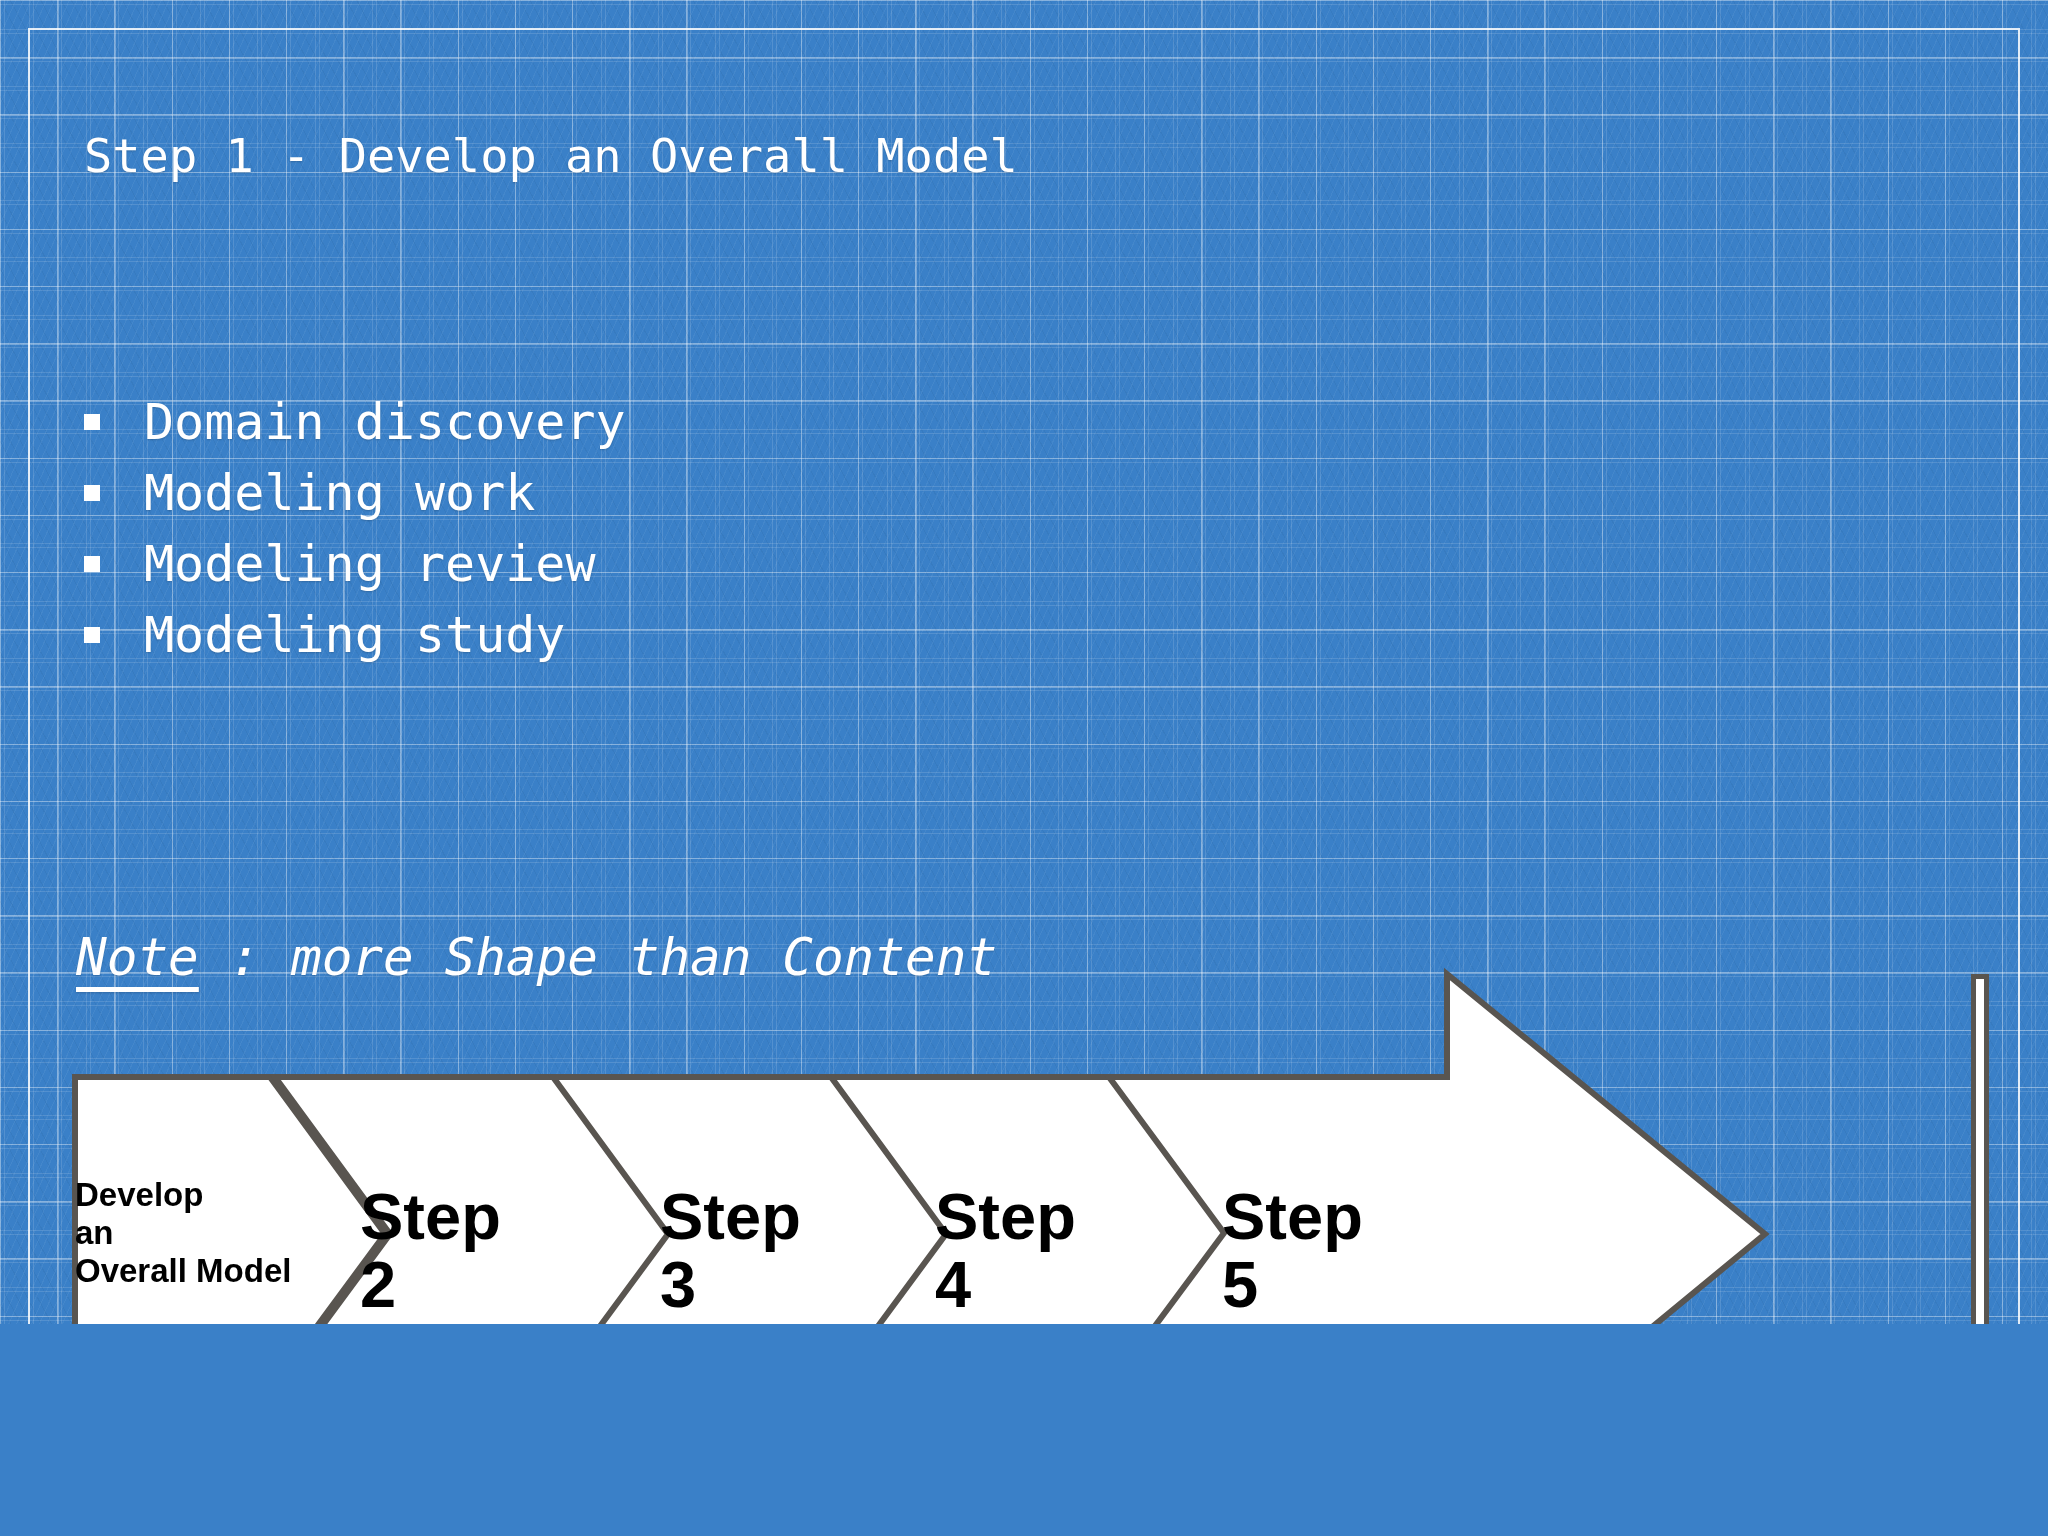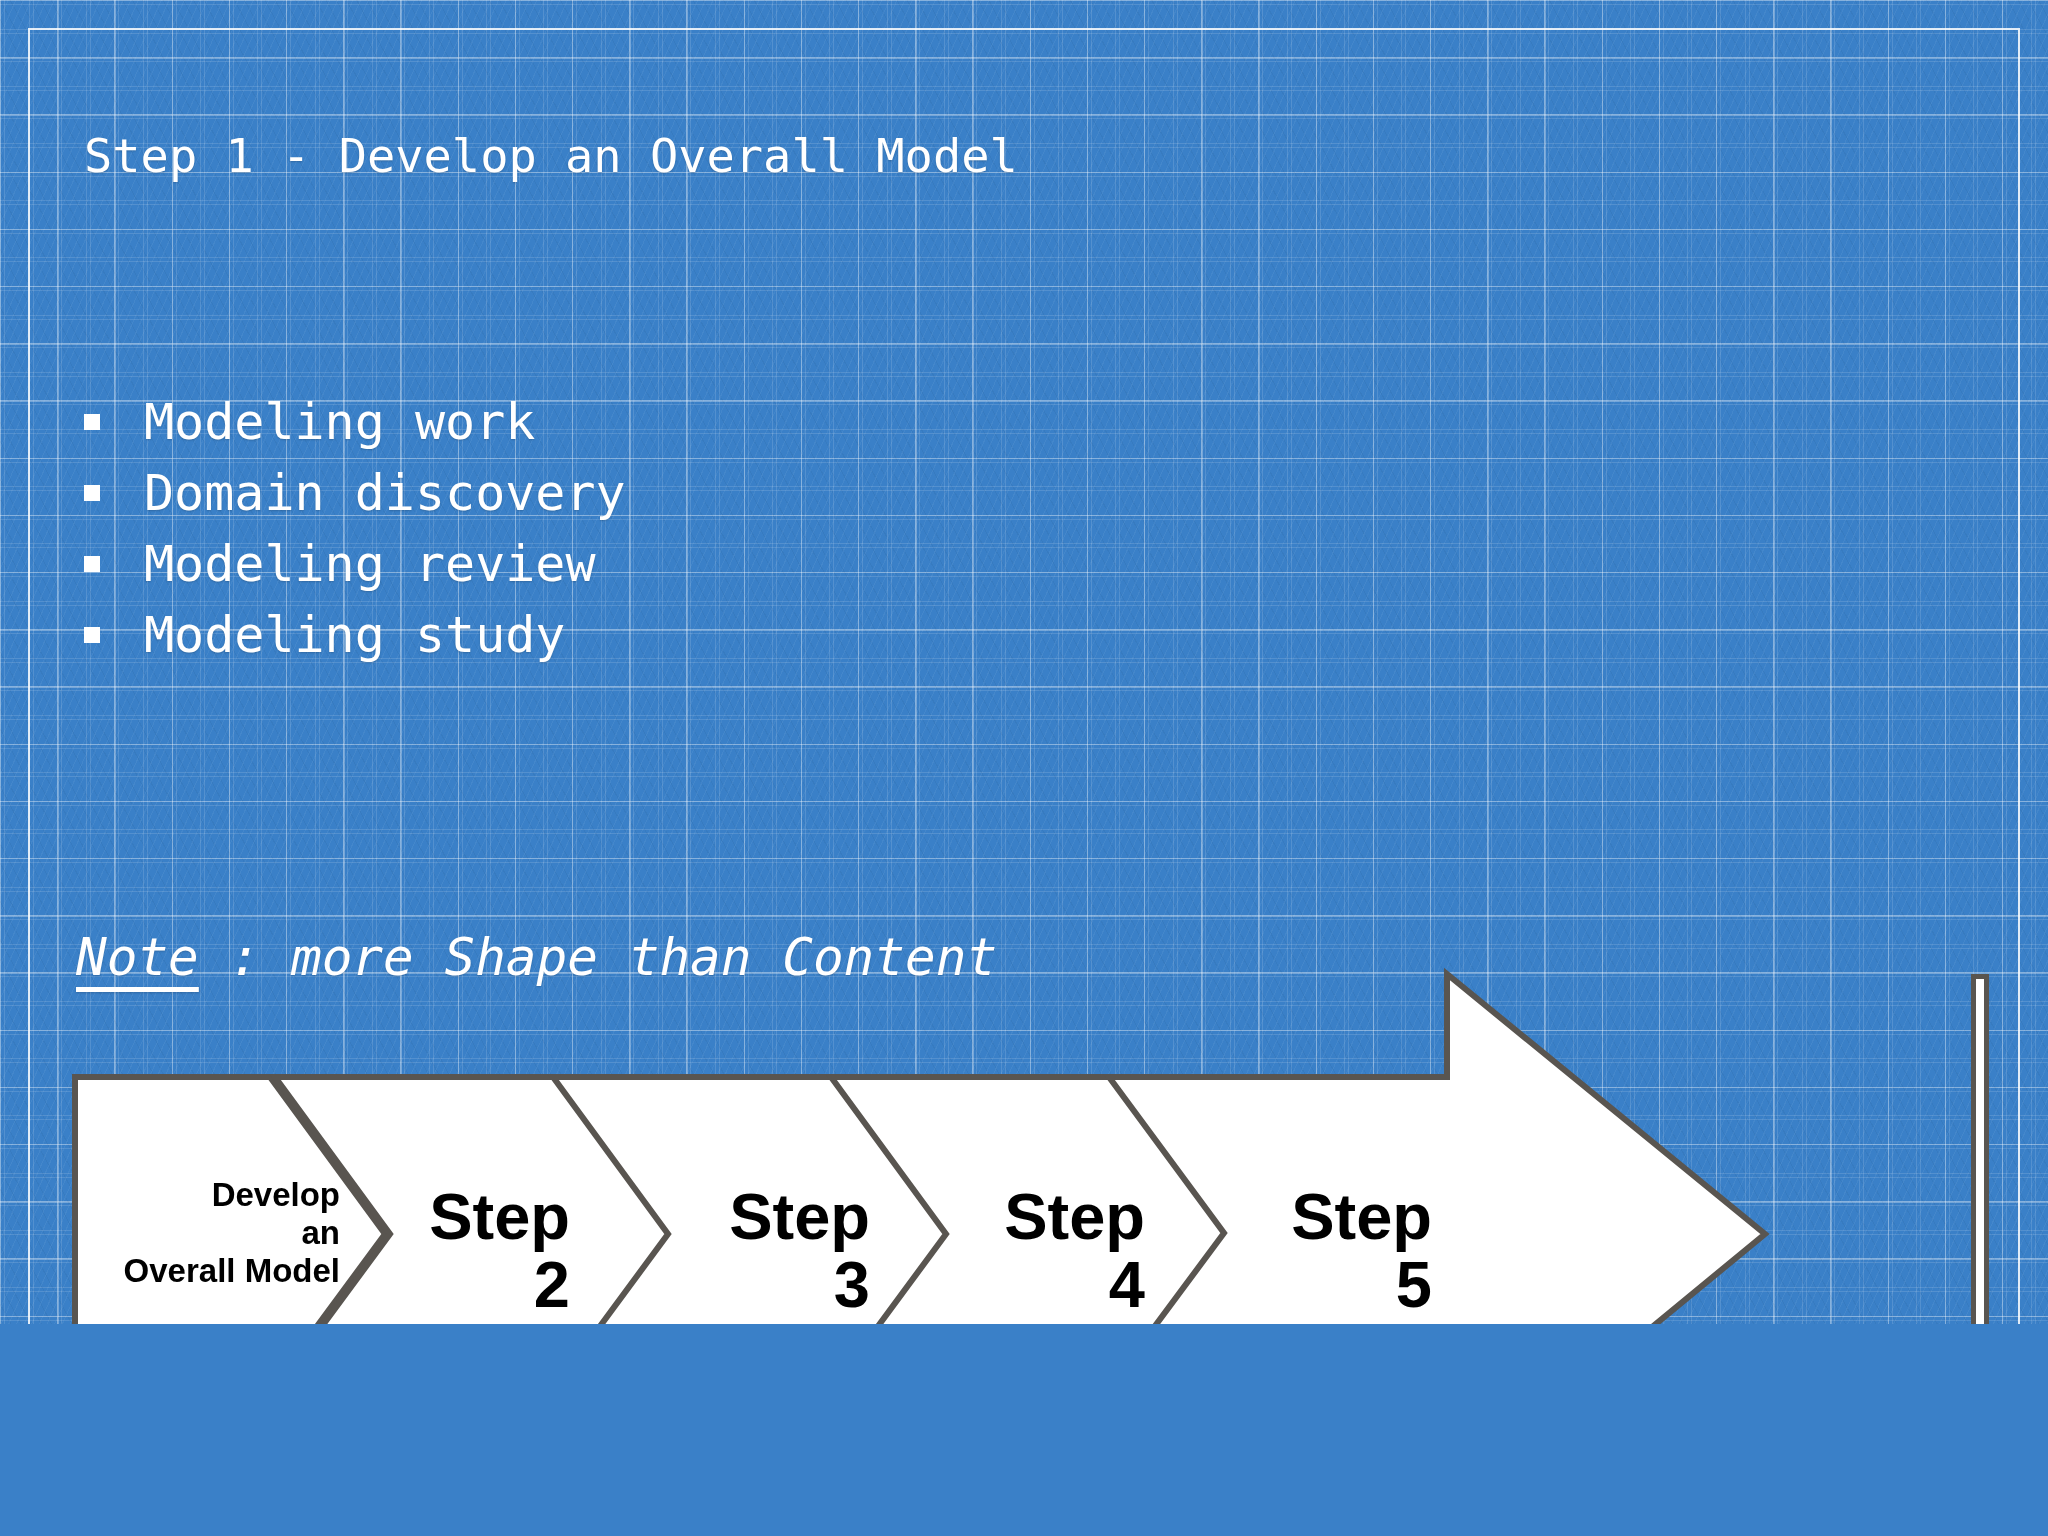--- a/index.html
+++ b/index.html
@@ -120,21 +120,21 @@
     position: absolute;
     left: 0; top: 0;
     width: 2048px; height: 1536px;
     pointer-events: none;
   }
   .chev-label {
     position: absolute;
     font-family: "Liberation Sans", "DejaVu Sans", sans-serif;
     font-weight: bold;
     color: #000000;
-    text-align: right;
+    text-align: left;
     line-height: 1.04;
     pointer-events: none;
   }
   .chev-label.small { font-size: 33px; line-height: 1.15; }
   .chev-label.big   { font-size: 65px; }
   #endbar {
     position: absolute;
     left: 1971px; top: 974px;
     width: 18px; height: 496px;
     background: #ffffff;
@@ -151,25 +151,25 @@
   <div id="grid-major"></div>
   <div id="noise"></div>
   <div id="frame"></div>
 
   <div id="title">Step 1 - Develop an Overall Model</div>
 
 
   <div id="bullets">
     <div class="bullet-row">
       <span class="bullet-mark"></span>
+      <span class="bullet-text">Domain discovery</span>
+    </div>
+    <div class="bullet-row">
+      <span class="bullet-mark"></span>
       <span class="bullet-text">Modeling work</span>
-    </div>
-    <div class="bullet-row">
-      <span class="bullet-mark"></span>
-      <span class="bullet-text">Domain discovery</span>
     </div>
     <div class="bullet-row">
       <span class="bullet-mark"></span>
       <span class="bullet-text">Modeling review</span>
     </div>
     <div class="bullet-row">
       <span class="bullet-mark"></span>
       <span class="bullet-text">Modeling study</span>
     </div>
   </div>

